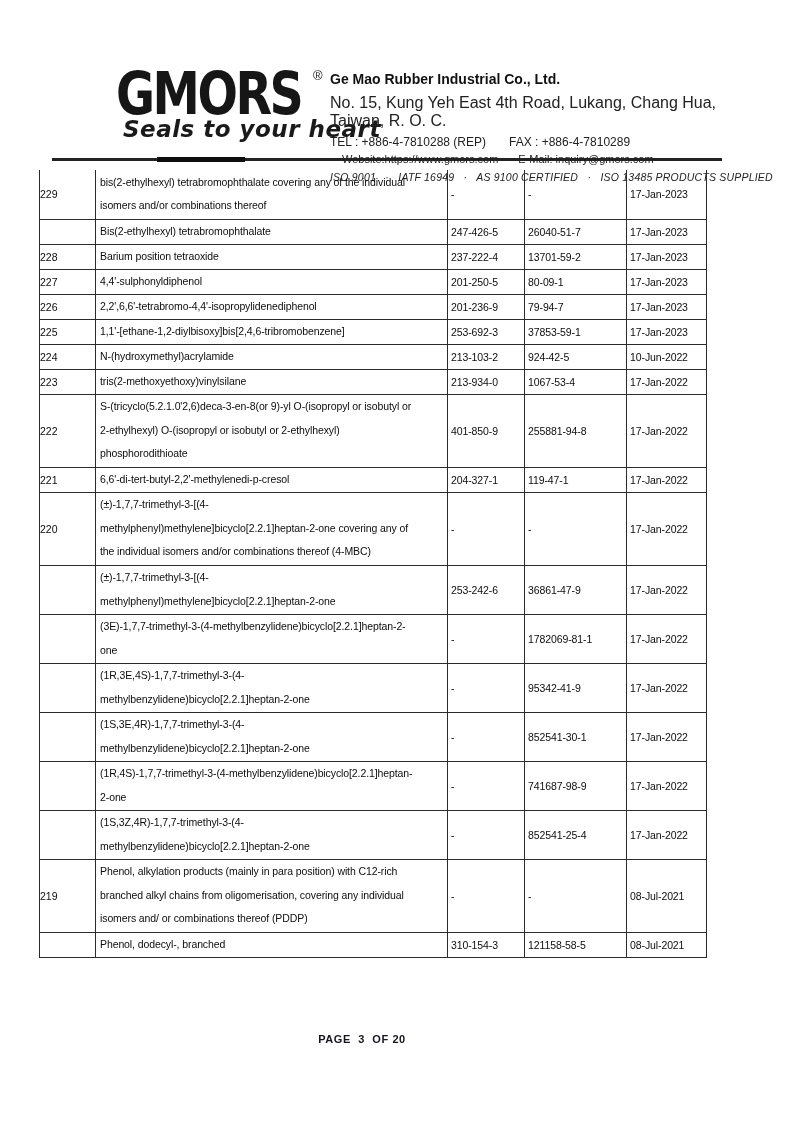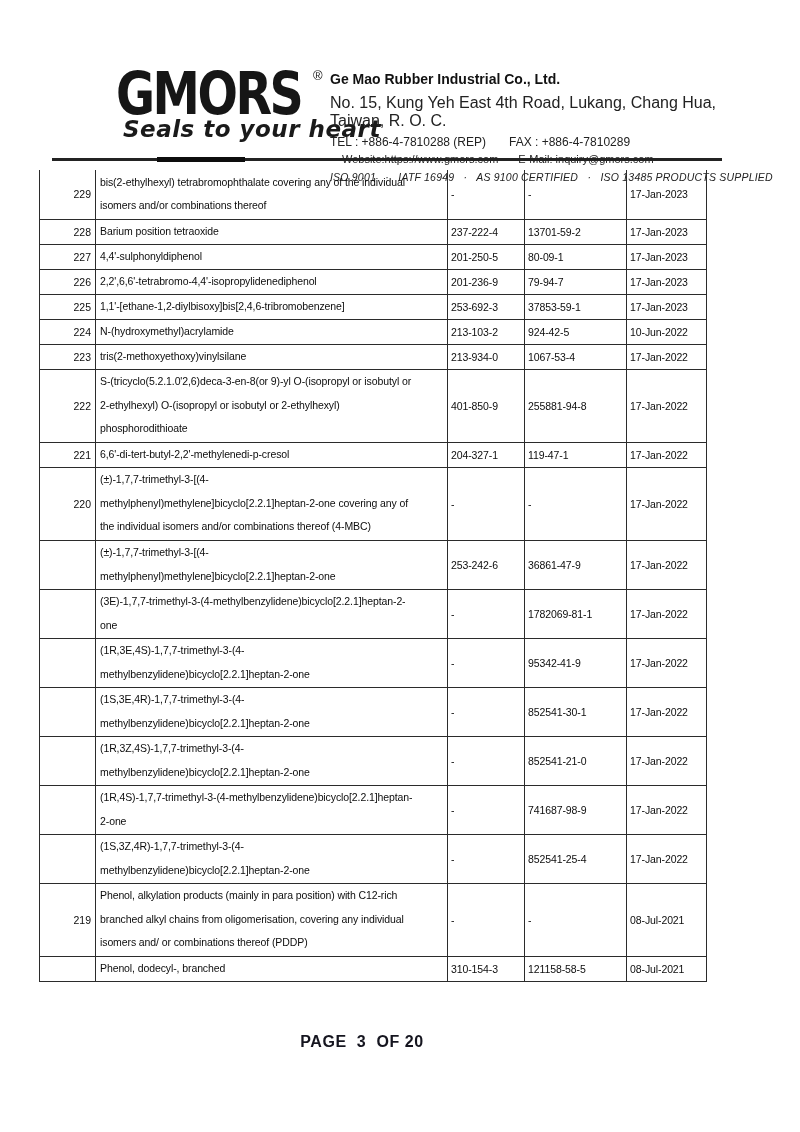--- a/index.html
+++ b/index.html
@@ -80,36 +80,36 @@
     border: 1.6px solid #2b2b2b;
     vertical-align: middle;
     font-size: 10.5px;
     color: #0c0c0c;
     overflow: hidden;
   }
   .subst-table tr:first-child td { border-top: 0; }
   .subst-table tr.r1 { height: 25px; }
   .subst-table tr.r2 { height: 49px; }
   .subst-table tr.r3 { height: 73px; }
-  .col-no   { text-align: right; padding-right: 4px; }
+  .col-no   { padding-right: 4px; }
   .col-name {
     padding-left: 4px;
     white-space: pre;
     line-height: 23.5px;
     letter-spacing: -0.1px;
   }
   .col-ec, .col-cas, .col-date { padding-left: 3px; letter-spacing: -0.1px; }
 
   
   .page-footer {
     position: absolute;
     left: 0; top: 1033px;
     width: 724px;
     text-align: center;
-    font-size: 16px;
+    font-size: 11px;
     font-weight: bold;
     letter-spacing: 0.6px;
     color: #15151f;
     white-space: pre;
   }
 </style>
 </head>
 <body>
 
 <div>
@@ -144,20 +144,27 @@
   <tbody id="table-body">
       <tr class="r2">
         <td class="col-no">229</td>
         <td class="col-name">bis(2-ethylhexyl) tetrabromophthalate covering any of the individual
 isomers and/or combinations thereof</td>
         <td class="col-ec">-</td>
         <td class="col-cas">-</td>
         <td class="col-date">17-Jan-2023</td>
       </tr>
       <tr class="r1">
+        <td class="col-no"></td>
+        <td class="col-name">Bis(2-ethylhexyl) tetrabromophthalate</td>
+        <td class="col-ec">247-426-5</td>
+        <td class="col-cas">26040-51-7</td>
+        <td class="col-date">17-Jan-2023</td>
+      </tr>
+      <tr class="r1">
         <td class="col-no">228</td>
         <td class="col-name">Barium position tetraoxide</td>
         <td class="col-ec">237-222-4</td>
         <td class="col-cas">13701-59-2</td>
         <td class="col-date">17-Jan-2023</td>
       </tr>
       <tr class="r1">
         <td class="col-no">227</td>
         <td class="col-name">4,4'-sulphonyldiphenol</td>
         <td class="col-ec">201-250-5</td>
@@ -244,28 +251,20 @@
       <tr class="r2">
         <td class="col-no"></td>
         <td class="col-name">(1S,3E,4R)-1,7,7-trimethyl-3-(4-
 methylbenzylidene)bicyclo[2.2.1]heptan-2-one</td>
         <td class="col-ec">-</td>
         <td class="col-cas">852541-30-1</td>
         <td class="col-date">17-Jan-2022</td>
       </tr>
       <tr class="r2">
         <td class="col-no"></td>
-        <td class="col-name">(1R,3Z,4S)-1,7,7-trimethyl-3-(4-
-methylbenzylidene)bicyclo[2.2.1]heptan-2-one</td>
-        <td class="col-ec">-</td>
-        <td class="col-cas">852541-21-0</td>
-        <td class="col-date">17-Jan-2022</td>
-      </tr>
-      <tr class="r2">
-        <td class="col-no"></td>
         <td class="col-name">(1R,4S)-1,7,7-trimethyl-3-(4-methylbenzylidene)bicyclo[2.2.1]heptan-
 2-one</td>
         <td class="col-ec">-</td>
         <td class="col-cas">741687-98-9</td>
         <td class="col-date">17-Jan-2022</td>
       </tr>
       <tr class="r2">
         <td class="col-no"></td>
         <td class="col-name">(1S,3Z,4R)-1,7,7-trimethyl-3-(4-
 methylbenzylidene)bicyclo[2.2.1]heptan-2-one</td>

